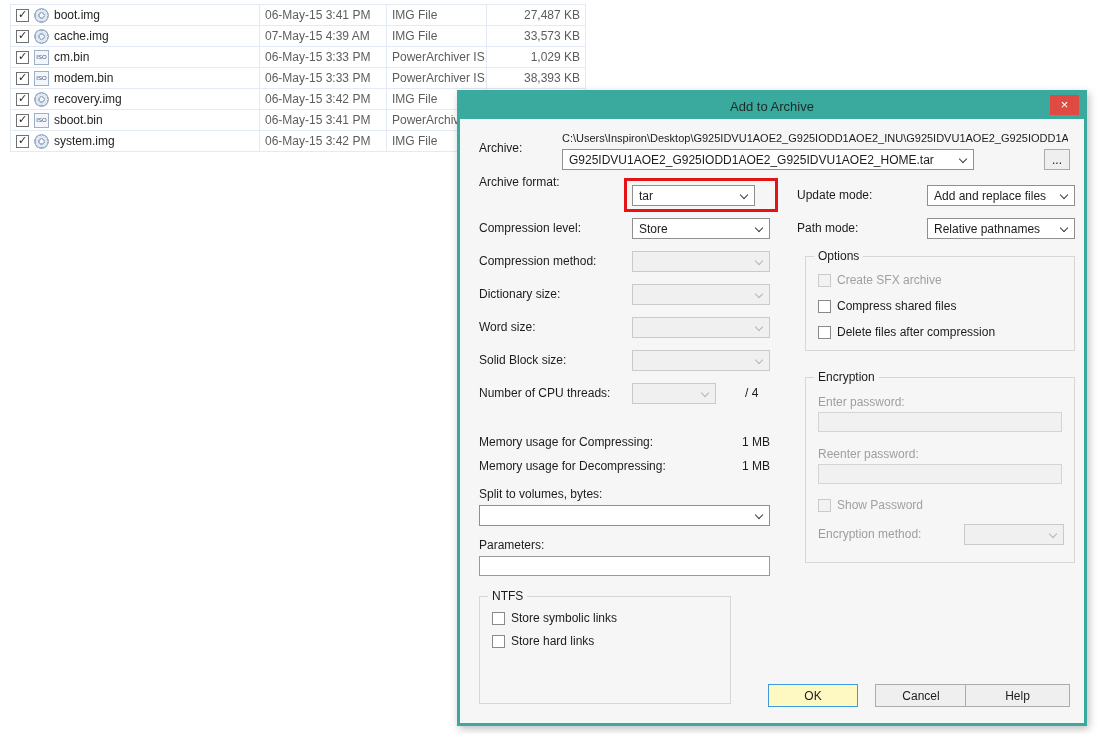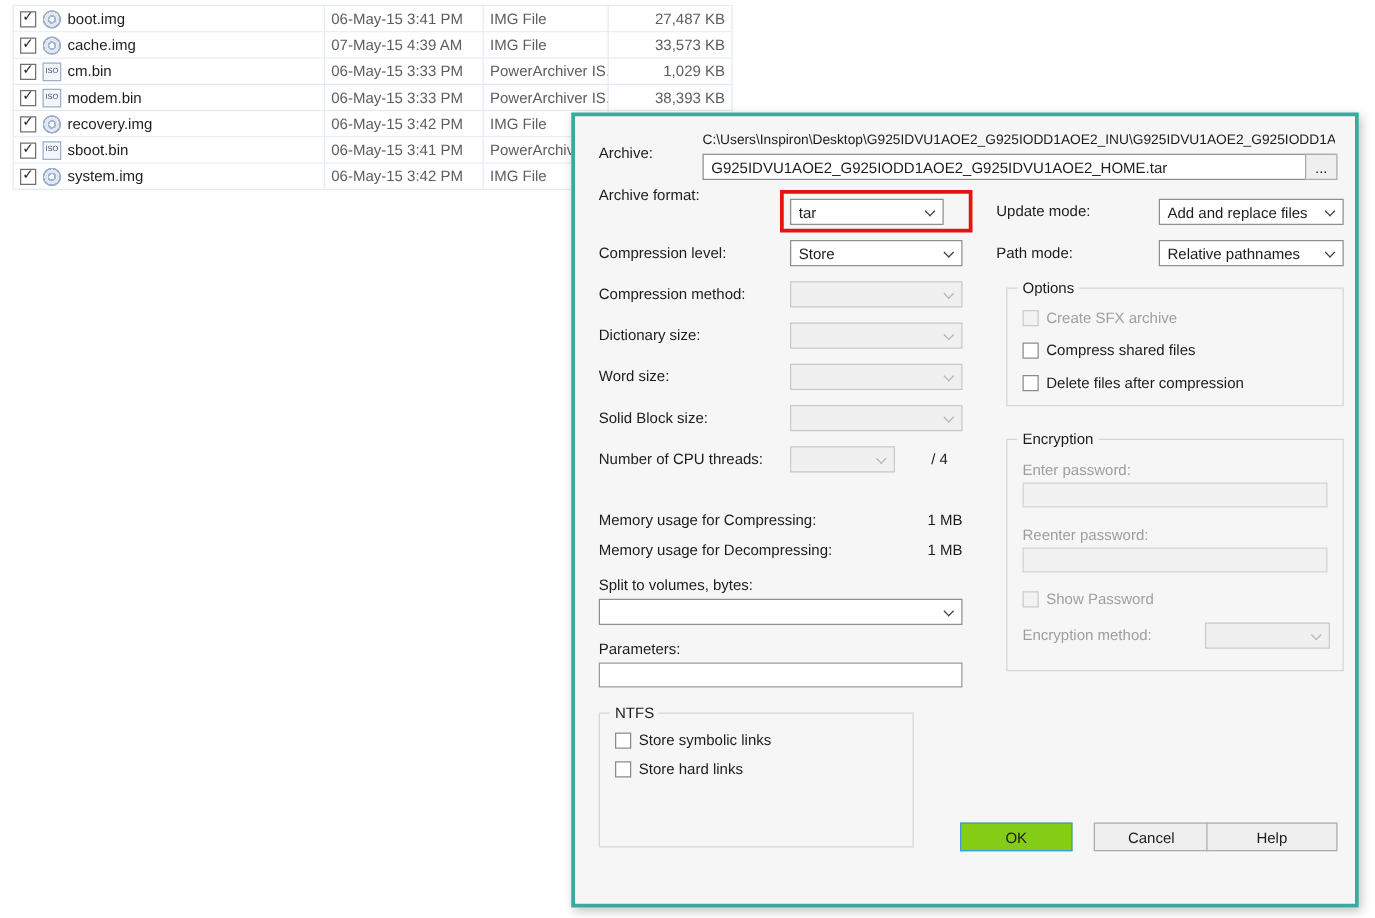--- a/index.html
+++ b/index.html
@@ -41,21 +41,21 @@
 
   .group { position:absolute; border:1px solid #d6d6d6; }
   .gtitle { position:absolute; top:-8px; left:8px; background:#f6f6f6; padding:0 4px; font-size:12px; color:#1c1c1c; }
 
   .check { position:absolute; display:flex; align-items:center; gap:6px; font-size:12px; color:#1c1c1c; white-space:nowrap; }
   .check .box { width:13px; height:13px; min-width:13px; border:1px solid #8a8a8a; background:#fff; }
   .check.disabled { color:#a0a0a0; }
   .check.disabled .box { border-color:#cbcbcb; background:#f2f2f2; }
 
   .btn { position:absolute; height:23px; background:#efefef; border:1px solid #acacac; display:flex; align-items:center; justify-content:center; font-size:12px; color:#1c1c1c; }
-  .btn.primary { background:#84cc16; border:1px solid #3f9bdc; }
+  .btn.primary { background:#fef9c3; border:1px solid #3f9bdc; }
 
   .memval { position:absolute; width:80px; text-align:right; font-size:12px; }
   .suffix { position:absolute; font-size:12px; }
 
   .hibox { position:absolute; left:164px; top:59px; width:154px; height:34px; border:3px solid #e41414; pointer-events:none; }
 </style>
 </head>
 <body>
 
 <div id="screen">
@@ -149,26 +149,30 @@
           <span>system.img</span>
         </div>
       <div class="cell date">06-May-15 3:42 PM</div>
       <div class="cell type">IMG File</div>
       <div class="cell size"></div>
     </div>
 
   </div>
 
   <div class="dlg">
+    <div class="titlebar">
+      <span>Add to Archive</span>
+      <span class="closebtn">×</span>
+    </div>
 
     <div class="dbody">
 
       <div class="lbl" style="left:19px; top:22px;">Archive:</div>
       <div class="pathtxt">C:\Users\Inspiron\Desktop\G925IDVU1AOE2_G925IODD1AOE2_INU\G925IDVU1AOE2_G925IODD1AOE2_G9</div>
-      <div class="combo" style="left:102px; top:30px; width:506px;">
+      <div class="combo" style="left:102px; top:30px; width:412px;">
         <span>G925IDVU1AOE2_G925IODD1AOE2_G925IDVU1AOE2_HOME.tar</span>
         <span class="chev"></span>
       </div>
       <div class="btn" style="left:584px; top:30px; width:26px; height:21px;">...</div>
 
       <div class="lbl" style="left:19px; top:56px;">Archive format:</div>
       <div class="combo" style="left:172px; top:66px; width:123px;">
         <span>tar</span>
         <span class="chev"></span>
       </div>

